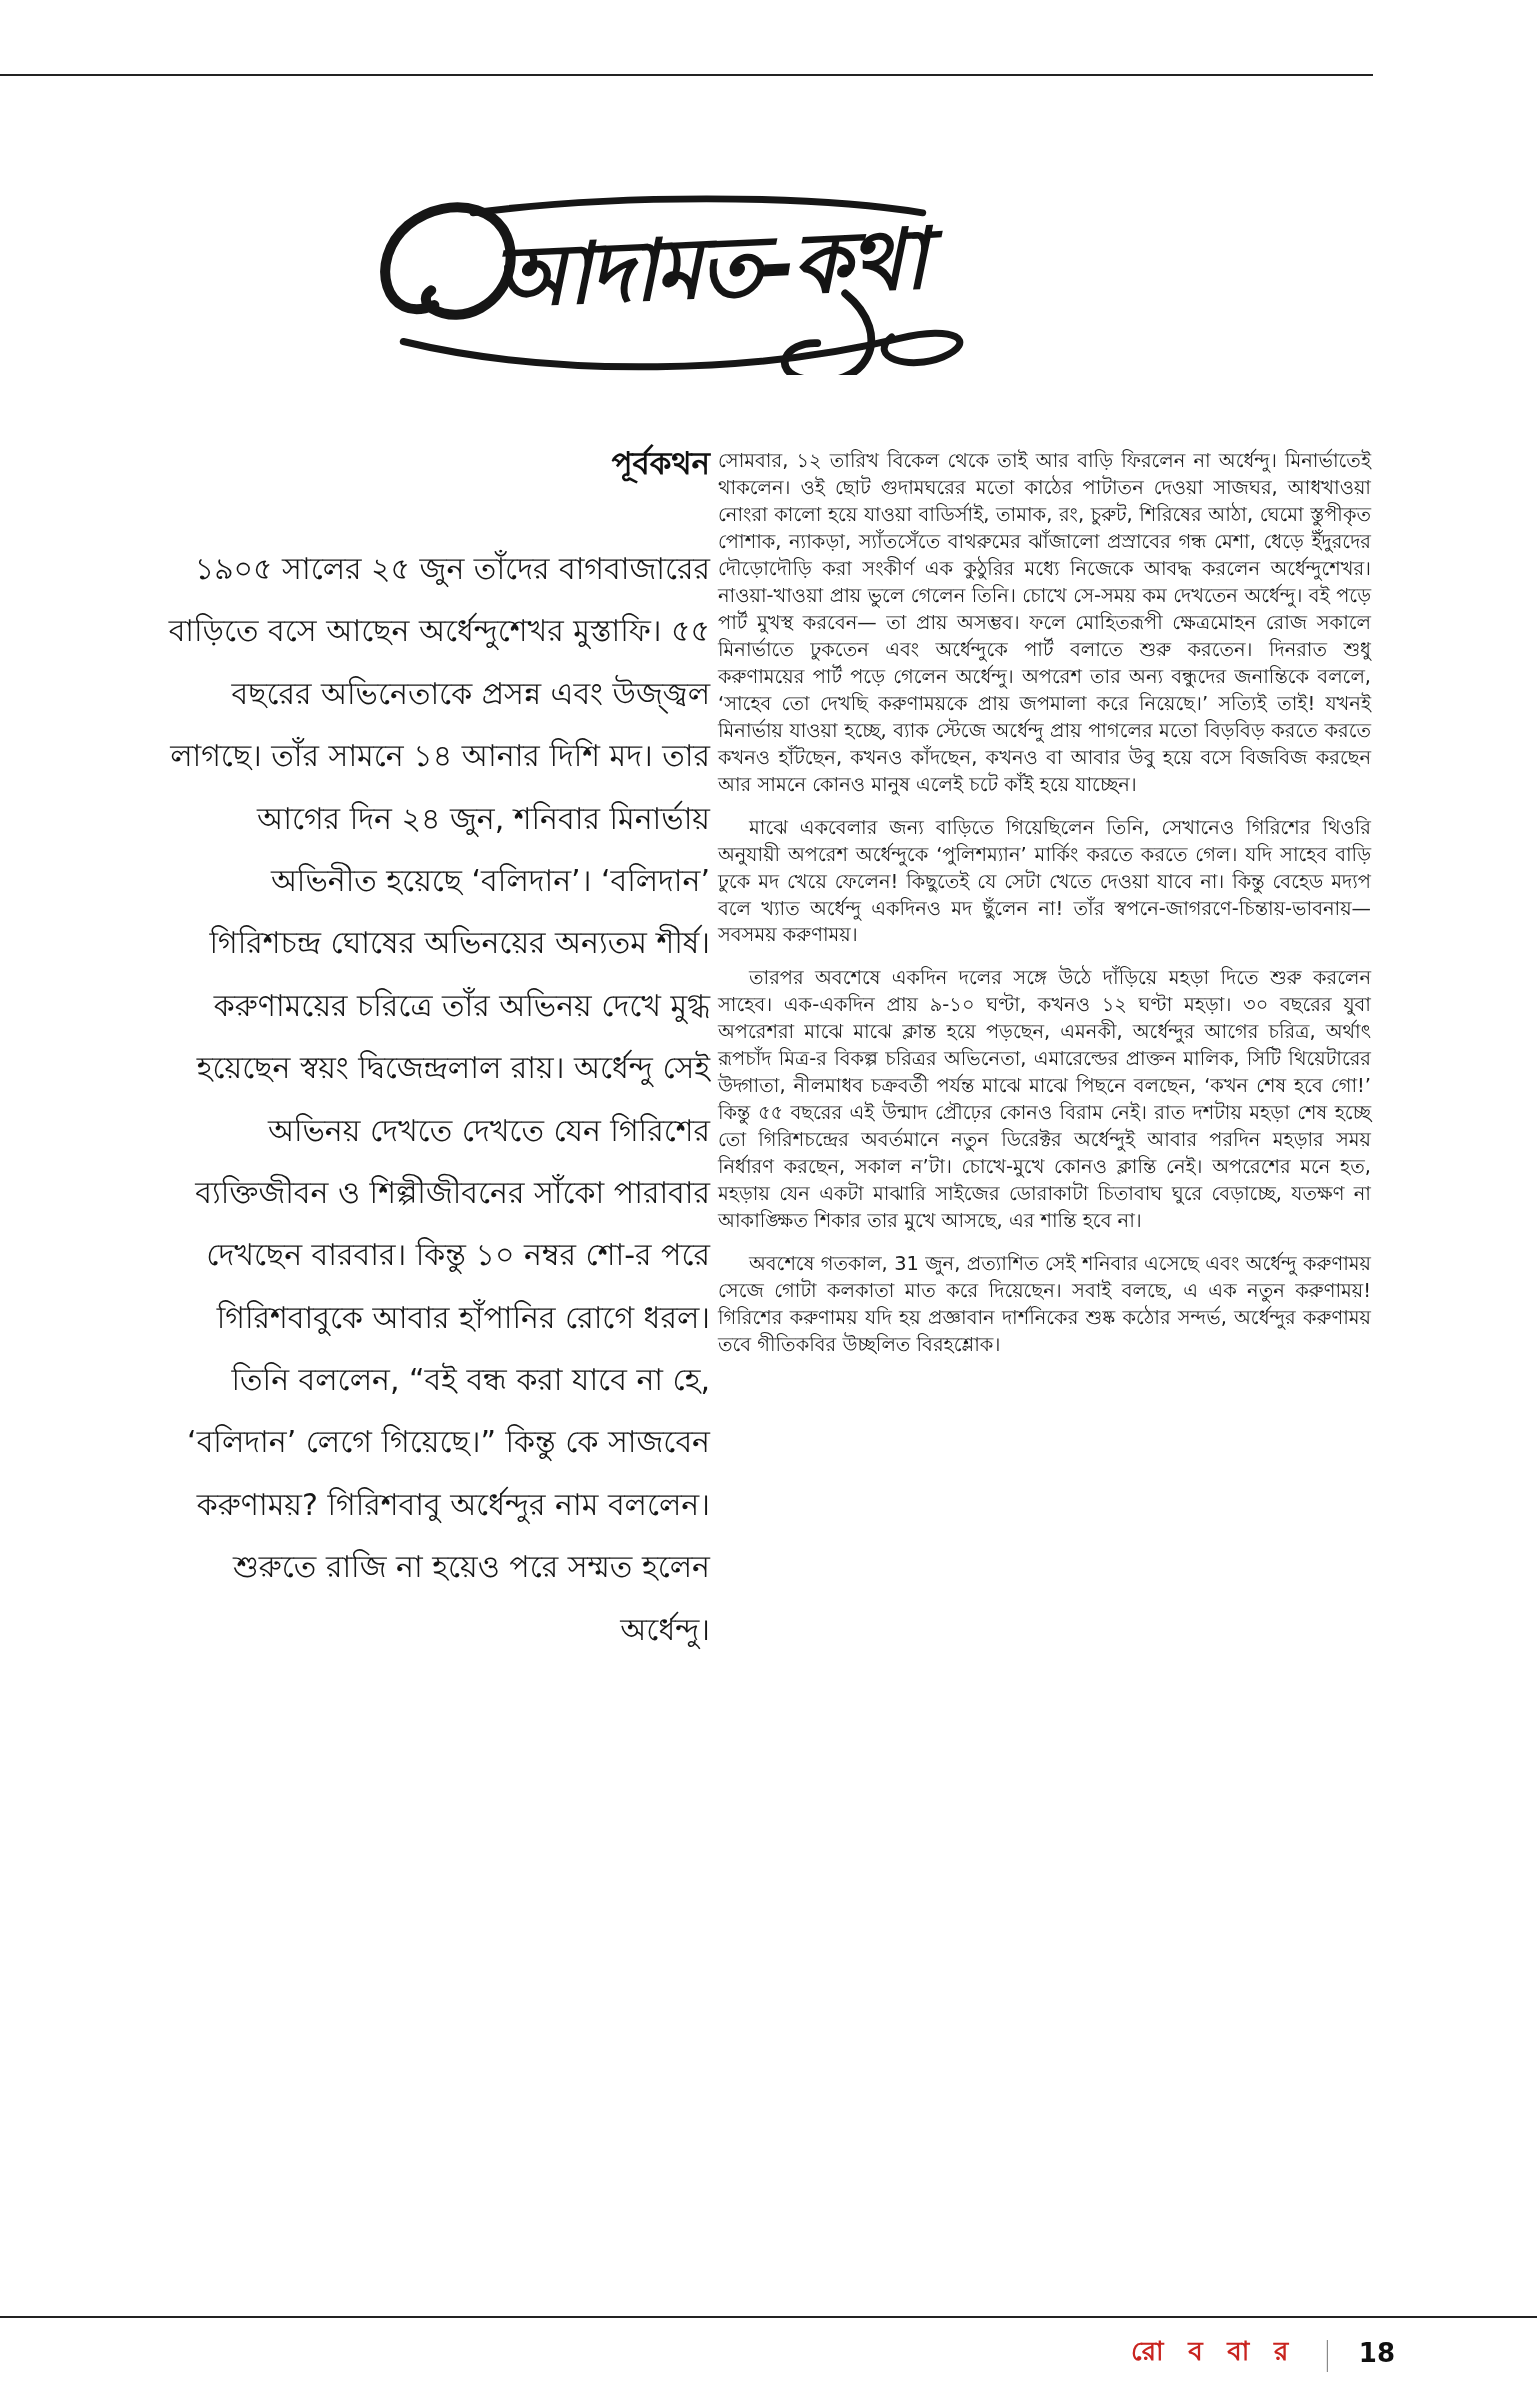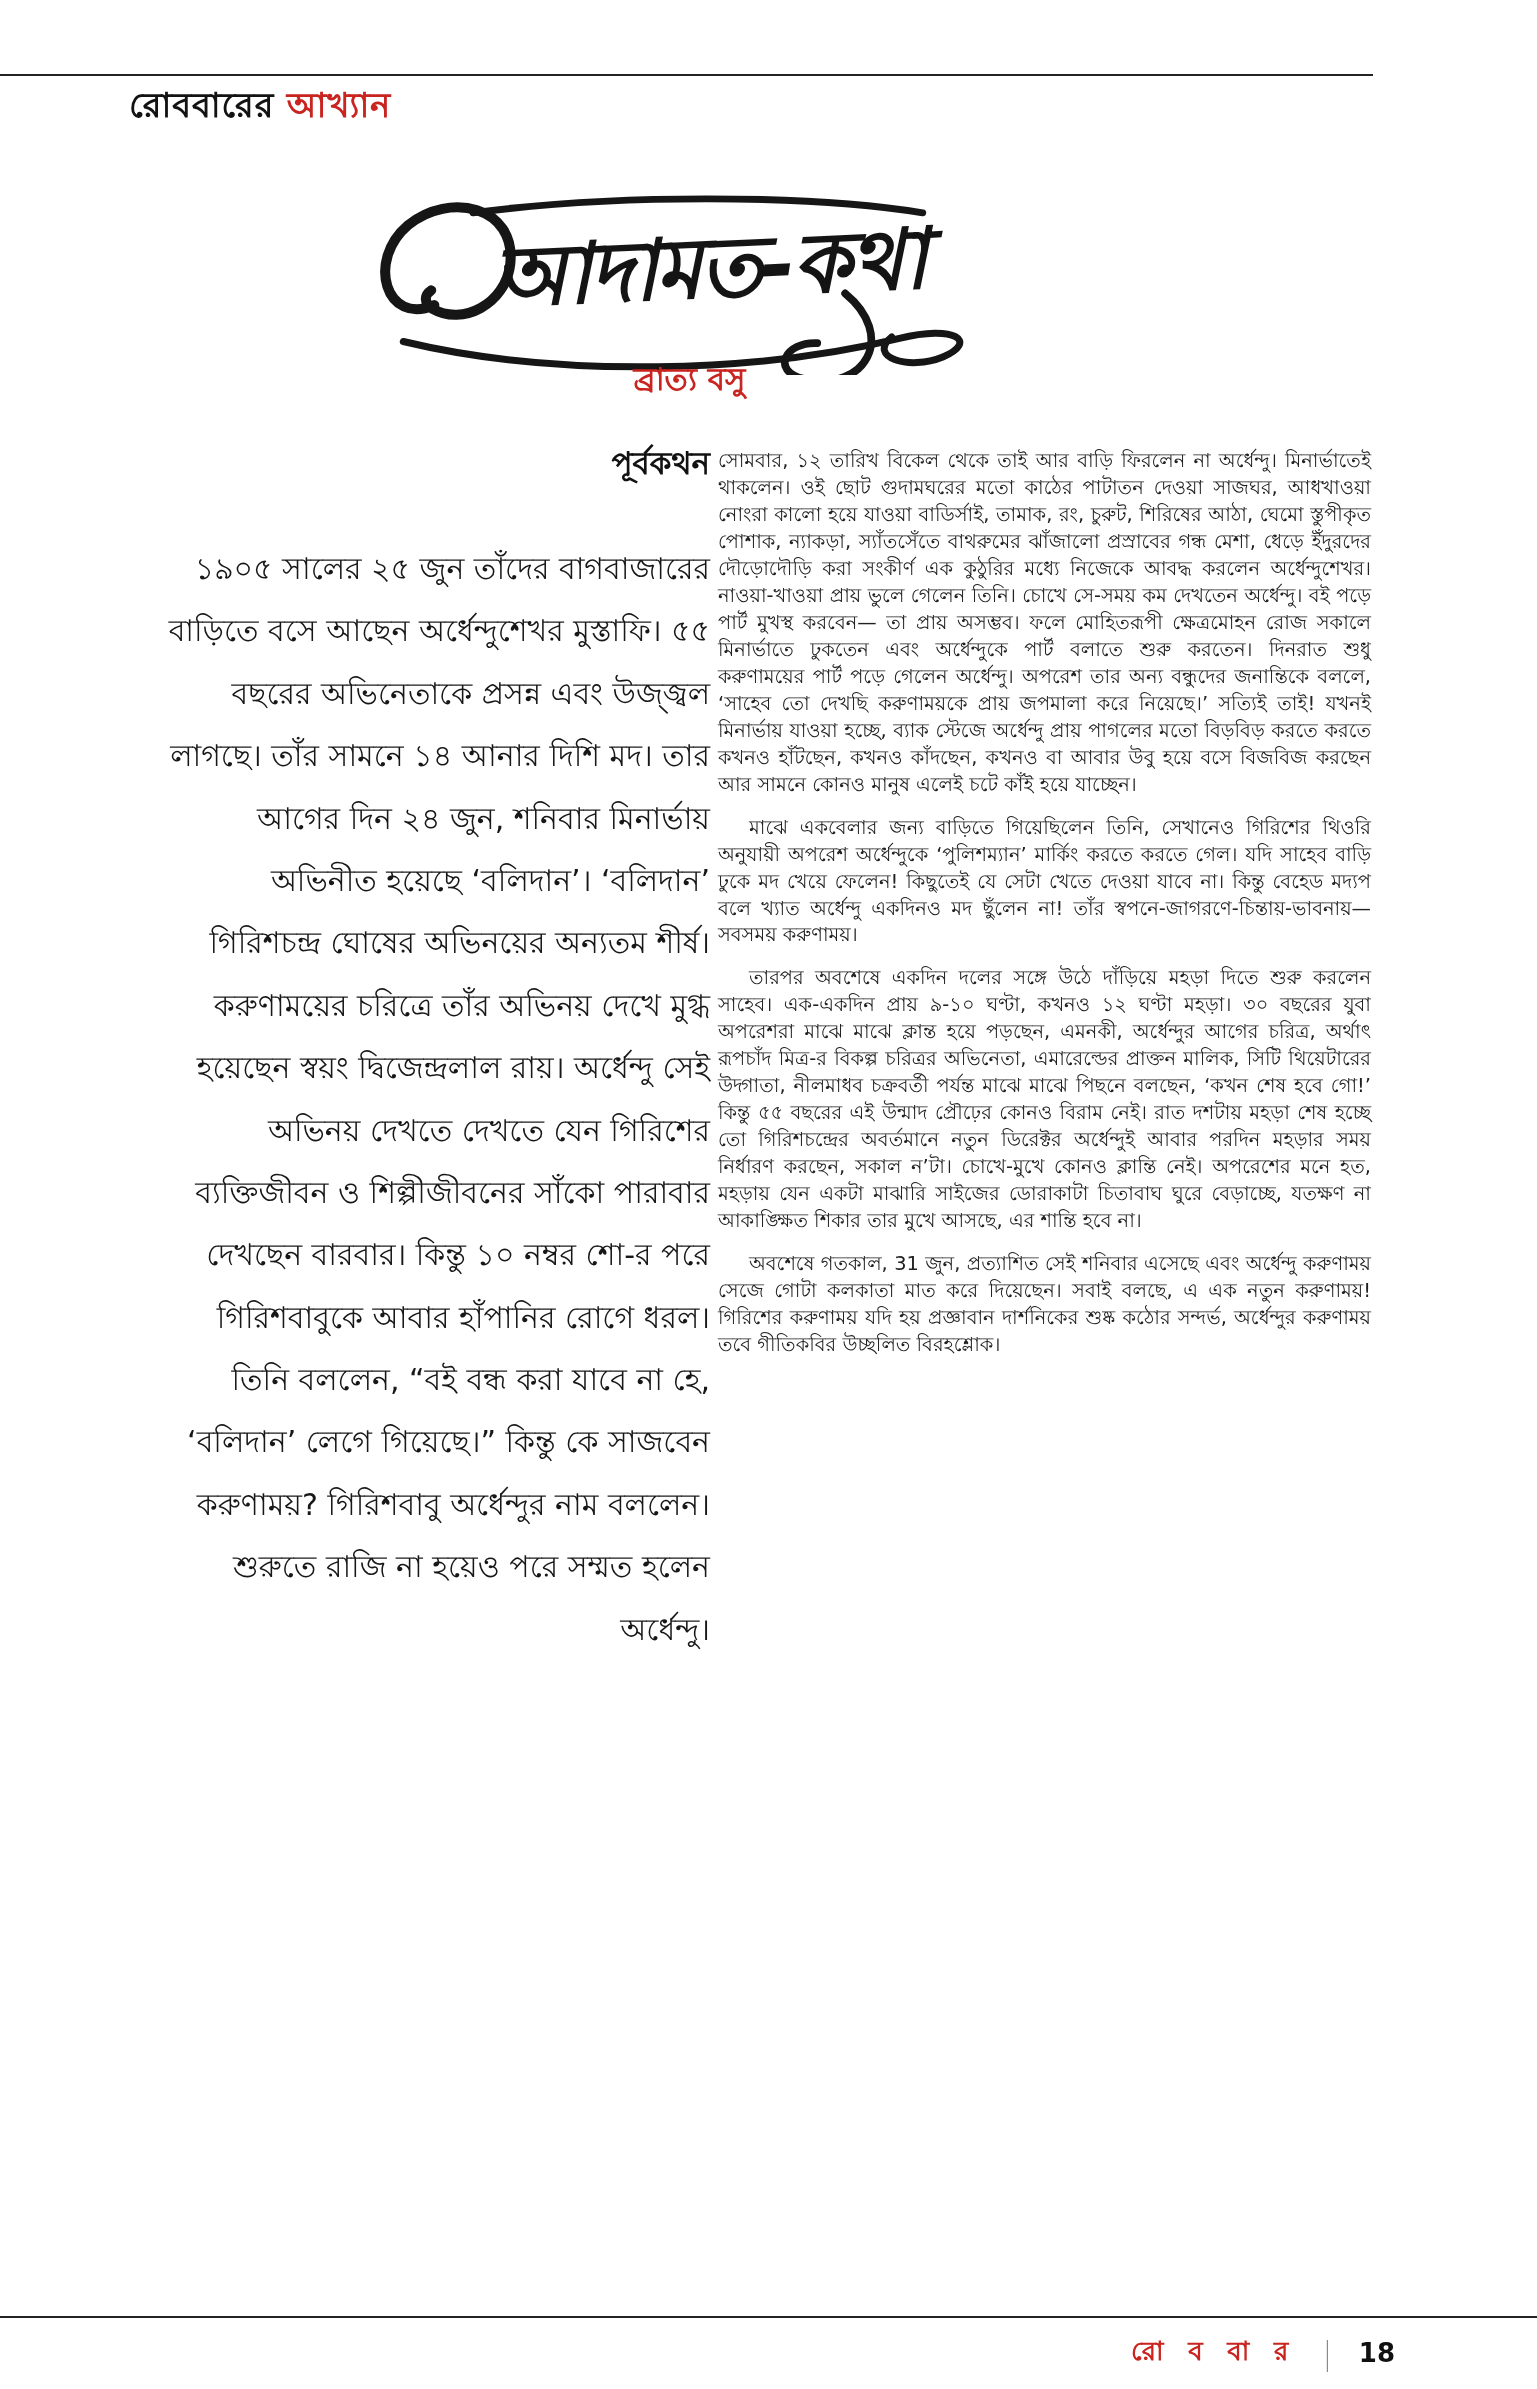--- a/index.html
+++ b/index.html
@@ -69,39 +69,33 @@
   .footer .sep{color:#8a8a8a;font-weight:200;transform:scaleY(1.2);}
   .footer .pg{color:#101010;font-weight:bold;}
 </style>
 </head>
 <body>
 
 <div class="page">
 
   <div class="top-rule"></div>
 
-  <div class="kicker">
-    <span>রোববারের</span>
-    <span> </span>
-    <span class="red">আখ্যান</span>
-  </div>
 
   <div class="callig">
     <svg viewBox="0 0 930 295" preserveAspectRatio="xMidYMid meet">
       <g fill="none" stroke="#161616" stroke-linecap="round">
         <path stroke-width="13" d="M 110 205 C 48 232, 22 148, 76 102 C 130 58, 216 78, 208 152 C 202 204, 146 232, 108 210 C 96 202, 97 192, 106 186"></path>
         <path stroke-width="9" d="M 160 86 C 340 62, 590 62, 740 86"></path>
         <path stroke-width="10" d="M 640 190 C 706 244, 668 318, 586 300 C 544 290, 562 252, 604 254"></path>
         <path stroke-width="9" d="M 70 252 C 270 300, 530 292, 710 248 C 782 230, 812 252, 766 272 C 722 290, 668 272, 700 246"></path>
       </g>
     </svg>
     <div class="title-text">আদামত-কথা</div>
   </div>
 
-  <div class="author">ব্রাত্য বসু</div>
 
   <div class="col-left">
     <h2 class="intro-heading">পূর্বকথন</h2>
     <p class="intro-body">১৯০৫ সালের ২৫ জুন তাঁদের বাগবাজারের বাড়িতে বসে আছেন অর্ধেন্দুশেখর মুস্তাফি। ৫৫ বছরের অভিনেতাকে প্রসন্ন এবং উজ্জ্বল লাগছে। তাঁর সামনে ১৪ আনার দিশি মদ। তার আগের দিন ২৪ জুন, শনিবার মিনার্ভায় অভিনীত হয়েছে ‘বলিদান’। ‘বলিদান’ গিরিশচন্দ্র ঘোষের অভিনয়ের অন্যতম শীর্ষ। করুণাময়ের চরিত্রে তাঁর অভিনয় দেখে মুগ্ধ হয়েছেন স্বয়ং দ্বিজেন্দ্রলাল রায়। অর্ধেন্দু সেই অভিনয় দেখতে দেখতে যেন গিরিশের ব্যক্তিজীবন ও শিল্পীজীবনের সাঁকো পারাবার দেখছেন বারবার। কিন্তু ১০ নম্বর শো-র পরে গিরিশবাবুকে আবার হাঁপানির রোগে ধরল। তিনি বললেন, “বই বন্ধ করা যাবে না হে, ‘বলিদান’ লেগে গিয়েছে।” কিন্তু কে সাজবেন করুণাময়? গিরিশবাবু অর্ধেন্দুর নাম বললেন। শুরুতে রাজি না হয়েও পরে সম্মত হলেন অর্ধেন্দু।</p>
   </div>
 
   <div class="col-right">
     <p>সোমবার, ১২ তারিখ বিকেল থেকে তাই আর বাড়ি ফিরলেন না অর্ধেন্দু। মিনার্ভাতেই থাকলেন। ওই ছোট গুদামঘরের মতো কাঠের পাটাতন দেওয়া সাজঘর, আধখাওয়া নোংরা কালো হয়ে যাওয়া বাডির্সাই, তামাক, রং, চুরুট, শিরিষের আঠা, ঘেমো স্তুপীকৃত পোশাক, ন্যাকড়া, স্যাঁতসেঁতে বাথরুমের ঝাঁজালো প্রস্রাবের গন্ধ মেশা, ধেড়ে ইঁদুরদের দৌড়োদৌড়ি করা সংকীর্ণ এক কুঠুরির মধ্যে নিজেকে আবদ্ধ করলেন অর্ধেন্দুশেখর। নাওয়া-খাওয়া প্রায় ভুলে গেলেন তিনি। চোখে সে-সময় কম দেখতেন অর্ধেন্দু। বই পড়ে পার্ট মুখস্থ করবেন— তা প্রায় অসম্ভব। ফলে মোহিতরূপী ক্ষেত্রমোহন রোজ সকালে মিনার্ভাতে ঢুকতেন এবং অর্ধেন্দুকে পার্ট বলাতে শুরু করতেন। দিনরাত শুধু করুণাময়ের পার্ট পড়ে গেলেন অর্ধেন্দু। অপরেশ তার অন্য বন্ধুদের জনান্তিকে বললে, ‘সাহেব তো দেখছি করুণাময়কে প্রায় জপমালা করে নিয়েছে।’ সত্যিই তাই! যখনই মিনার্ভায় যাওয়া হচ্ছে, ব্যাক স্টেজে অর্ধেন্দু প্রায় পাগলের মতো বিড়বিড় করতে করতে কখনও হাঁটছেন, কখনও কাঁদছেন, কখনও বা আবার উবু হয়ে বসে বিজবিজ করছেন আর সামনে কোনও মানুষ এলেই চটে কাঁই হয়ে যাচ্ছেন।</p>
     <p>মাঝে একবেলার জন্য বাড়িতে গিয়েছিলেন তিনি, সেখানেও গিরিশের থিওরি অনুযায়ী অপরেশ অর্ধেন্দুকে ‘পুলিশম্যান’ মার্কিং করতে করতে গেল। যদি সাহেব বাড়ি ঢুকে মদ খেয়ে ফেলেন! কিছুতেই যে সেটা খেতে দেওয়া যাবে না। কিন্তু বেহেড মদ্যপ বলে খ্যাত অর্ধেন্দু একদিনও মদ ছুঁলেন না! তাঁর স্বপনে-জাগরণে-চিন্তায়-ভাবনায়— সবসময় করুণাময়।</p>
     <p>তারপর অবশেষে একদিন দলের সঙ্গে উঠে দাঁড়িয়ে মহড়া দিতে শুরু করলেন সাহেব। এক-একদিন প্রায় ৯-১০ ঘণ্টা, কখনও ১২ ঘণ্টা মহড়া। ৩০ বছরের যুবা অপরেশরা মাঝে মাঝে ক্লান্ত হয়ে পড়ছেন, এমনকী, অর্ধেন্দুর আগের চরিত্র, অর্থাৎ রূপচাঁদ মিত্র-র বিকল্প চরিত্রর অভিনেতা, এমারেল্ডের প্রাক্তন মালিক, সিটি থিয়েটারের উদ্গাতা, নীলমাধব চক্রবর্তী পর্যন্ত মাঝে মাঝে পিছনে বলছেন, ‘কখন শেষ হবে গো!’ কিন্তু ৫৫ বছরের এই উন্মাদ প্রৌঢ়ের কোনও বিরাম নেই। রাত দশটায় মহড়া শেষ হচ্ছে তো গিরিশচন্দ্রের অবর্তমানে নতুন ডিরেক্টর অর্ধেন্দুই আবার পরদিন মহড়ার সময় নির্ধারণ করছেন, সকাল ন’টা। চোখে-মুখে কোনও ক্লান্তি নেই। অপরেশের মনে হত, মহড়ায় যেন একটা মাঝারি সাইজের ডোরাকাটা চিতাবাঘ ঘুরে বেড়াচ্ছে, যতক্ষণ না আকাঙ্ক্ষিত শিকার তার মুখে আসছে, এর শান্তি হবে না।</p>

